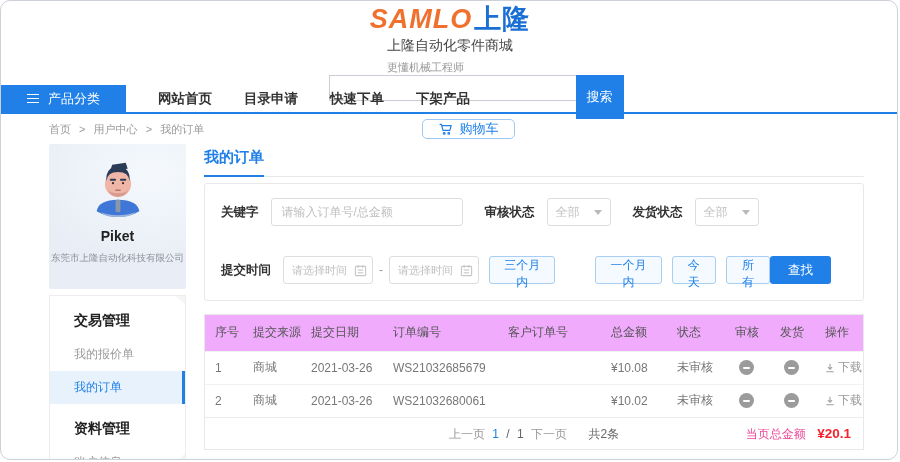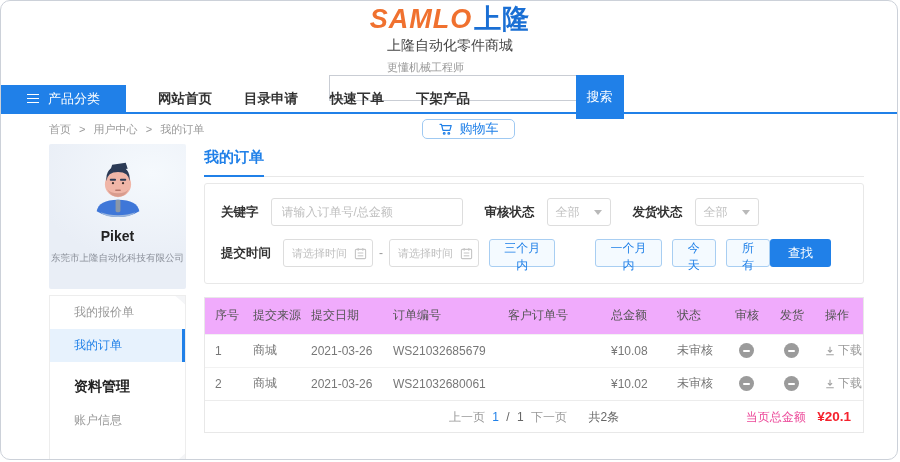--- a/index.html
+++ b/index.html
@@ -58,21 +58,21 @@
 
   
   .content { flex:1; margin-left:18px; padding-top:4px; }
   .title-row { border-bottom:1px solid #e8e8e8; }
   .page-title { display:inline-block; color:#2080e8; font-size:15px; font-weight:bold;
                 padding-bottom:8px; border-bottom:2px solid #2080e8; margin-bottom:-1px; }
 
   .filter-panel { border:1px solid #e8e8e8; border-radius:3px; margin-top:6px;
                   padding:14px 16px 16px; }
   .f-row { display:flex; align-items:center; }
-  .f-row + .f-row { margin-top:13px; }
+  .f-row + .f-row { margin-top:30px; }
   .f-label { font-size:12.5px; color:#333; font-weight:bold; flex-shrink:0; }
   .kw-input { width:192px; height:28px; border:1px solid #ddd; border-radius:3px;
               margin-left:12px; font-size:12px; padding:0 10px; outline:none; color:#666; }
   .kw-input::placeholder, .date-input input::placeholder { color:#bfbfbf; }
   .sel-label { margin-left:22px; }
   .select-box { width:64px; height:28px; border:1px solid #ddd; border-radius:3px;
                 margin-left:12px; display:flex; align-items:center; justify-content:space-between;
                 padding:0 8px; color:#bfbfbf; font-size:12px; cursor:pointer; }
   .caret { width:0; height:0; border-left:4px solid transparent; border-right:4px solid transparent;
            border-top:5px solid #b9b9b9; }
@@ -180,20 +180,21 @@
             <circle cx="37.2" cy="27" r="1.2" fill="#40312e"></circle>
             <rect x="29" y="33.5" width="6" height="1.6" rx="0.8" fill="#b5766a"></rect>
           </svg>
         </span>
         <div class="pname">Piket</div>
         <div class="pcompany">东莞市上隆自动化科技有限公司</div>
       </div>
       <div class="menu-card">
         <div class="spot-circle"></div>
         <div class="menu-inner">
+          <div class="menu-section">交易管理</div>
           <div class="menu-item">我的报价单</div>
           <div class="menu-item active">我的订单</div>
           <div class="menu-section">资料管理</div>
           <div class="menu-item">账户信息</div>
 
         </div>
       </div>
     </aside>
 
     <main class="content">

